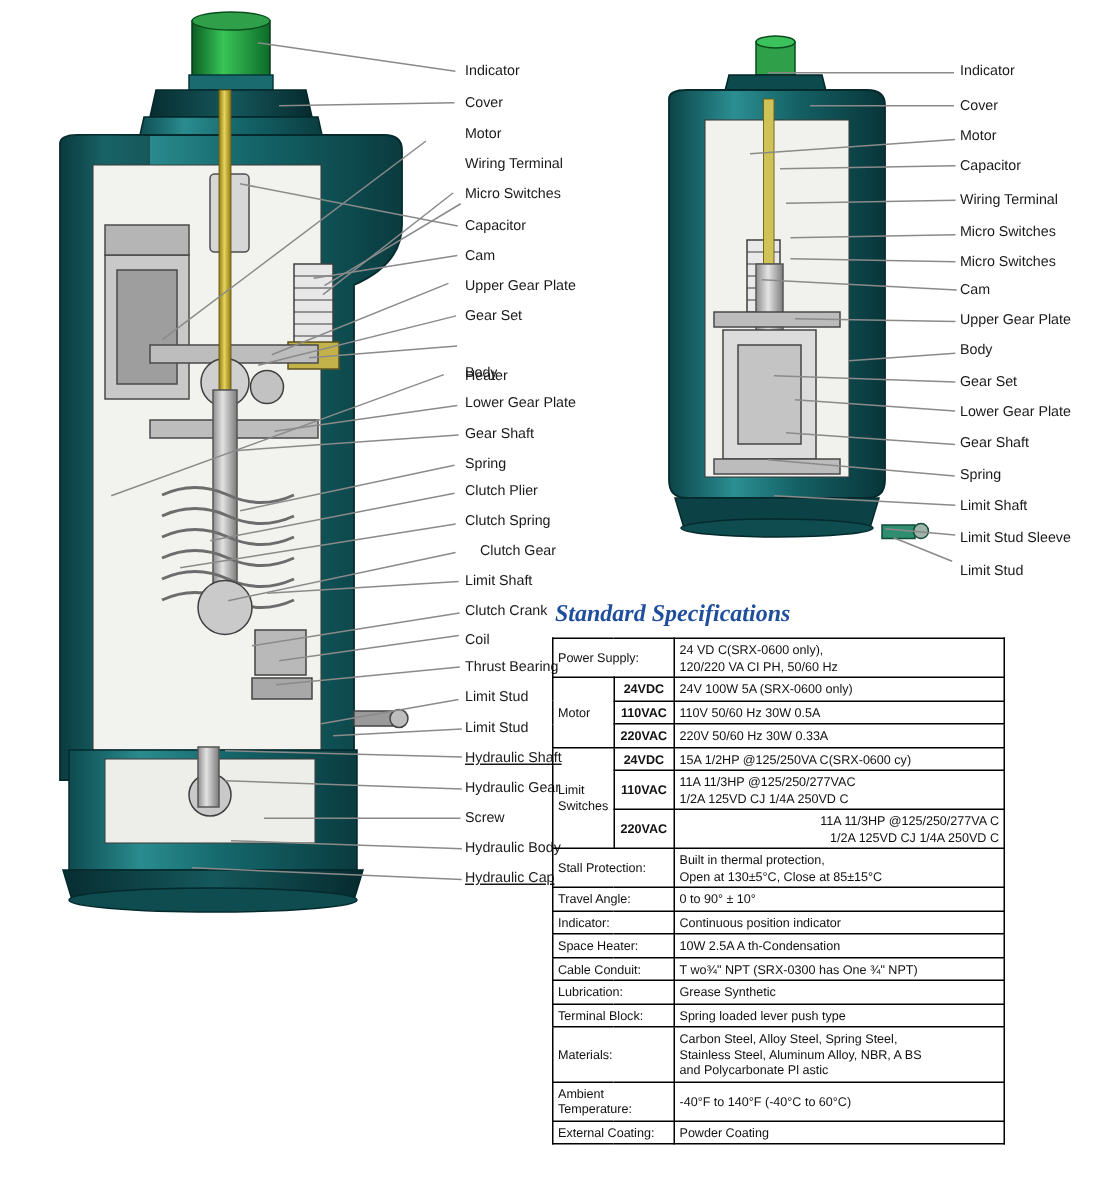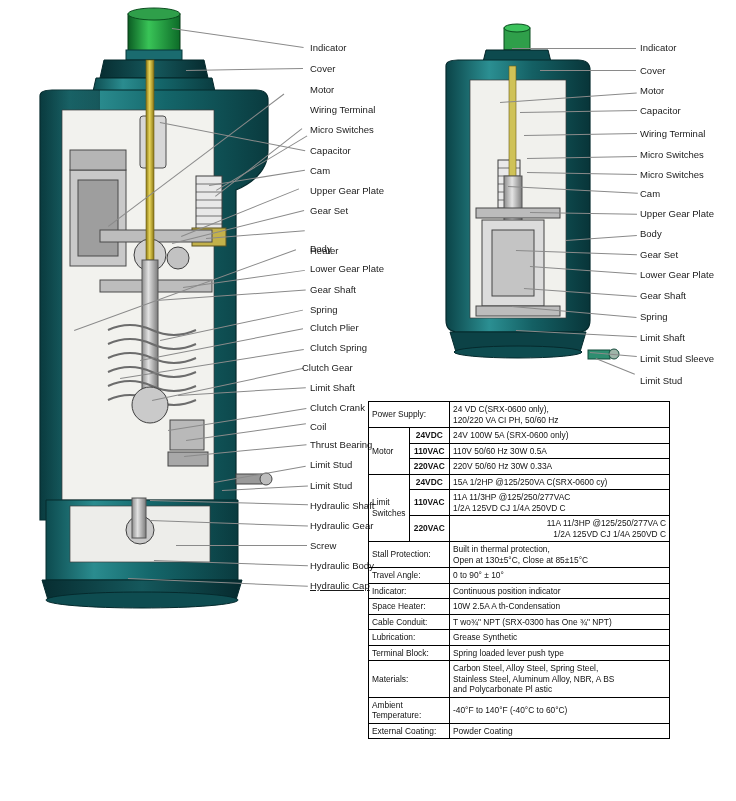--- a/index.html
+++ b/index.html
@@ -274,42 +274,42 @@
     <div class="leader" style="left:160px; top:340px; width:146px; transform:rotate(-12deg);"></div>
     <div class="callout" style="left:310px; top:305px;">Spring</div>
 
     <div class="leader" style="left:140px; top:360px; width:166px; transform:rotate(-11deg);"></div>
     <div class="callout" style="left:310px; top:323px;">Clutch Plier</div>
 
     <div class="leader" style="left:120px; top:378px; width:186px; transform:rotate(-9deg);"></div>
     <div class="callout" style="left:310px; top:343px;">Clutch Spring</div>
 
     <div class="leader" style="left:152px; top:400px; width:155px; transform:rotate(-12deg);"></div>
-    <div class="callout" style="left:302px; top:363px;">Clutch Gear</div>
+    <div class="callout" style="left:320px; top:363px;">Clutch Gear</div>
 
     <div class="leader" style="left:178px; top:395px; width:128px; transform:rotate(-3.5deg);"></div>
     <div class="callout" style="left:310px; top:383px;">Limit Shaft</div>
 
     <div class="leader" style="left:168px; top:430px; width:140px; transform:rotate(-9deg);"></div>
     <div class="callout" style="left:310px; top:403px;">Clutch Crank</div>
 
     <div class="leader" style="left:186px; top:440px; width:121px; transform:rotate(-8deg);"></div>
     <div class="callout" style="left:310px; top:422px;">Coil</div>
 
     <div class="leader" style="left:184px; top:456px; width:123px; transform:rotate(-5.5deg);"></div>
     <div class="callout" style="left:310px; top:440px;">Thrust Bearing</div>
 
     <div class="leader" style="left:214px; top:482px; width:93px; transform:rotate(-10deg);"></div>
     <div class="callout" style="left:310px; top:460px;">Limit Stud</div>
 
     <div class="leader" style="left:222px; top:490px; width:86px; transform:rotate(-3deg);"></div>
     <div class="callout" style="left:310px; top:481px;">Limit Stud</div>
 
     <div class="leader" style="left:150px; top:500px; width:158px; transform:rotate(1.5deg);"></div>
-    <div class="callout" style="left:310px; top:501px;">Hydraulic Shaft</div>
+    <div class="callout" style="left:310px; top:501px;text-decoration:underline;">Hydraulic Shaft</div>
 
     <div class="leader" style="left:150px; top:520px; width:158px; transform:rotate(2deg);"></div>
     <div class="callout" style="left:310px; top:521px;text-align:right;">Hydraulic Gear</div>
 
     <div class="leader" style="left:176px; top:545px; width:131px; transform:rotate(0deg);"></div>
     <div class="callout" style="left:310px; top:541px;">Screw</div>
 
     <div class="leader" style="left:154px; top:560px; width:154px; transform:rotate(2deg);"></div>
     <div class="callout" style="left:310px; top:561px;">Hydraulic Body</div>
 
@@ -364,20 +364,21 @@
     <div class="callout" style="left:640px; top:333px;">Limit Shaft</div>
 
     <div class="leader" style="left:590px; top:352px; width:47px; transform:rotate(5deg);"></div>
     <div class="callout" style="left:640px; top:354px;">Limit Stud Sleeve</div>
 
     <div class="leader" style="left:596px; top:358px; width:42px; transform:rotate(22deg);"></div>
     <div class="callout" style="left:640px; top:376px;">Limit Stud</div>
   </div>
 
   <div id="spec-section">
+    <div id="spec-title">Standard Specifications</div>
     <table class="spec">
       <tbody>
         <tr>
           <td class="lbl" colspan="2">Power Supply:</td>
           <td class="val" style="white-space:pre-line;">24 VD C(SRX-0600 only),
 120/220 VA CI PH, 50/60 Hz</td>
         </tr>
 
         <tr>
           <td class="lbl" rowspan="3">Motor</td>

